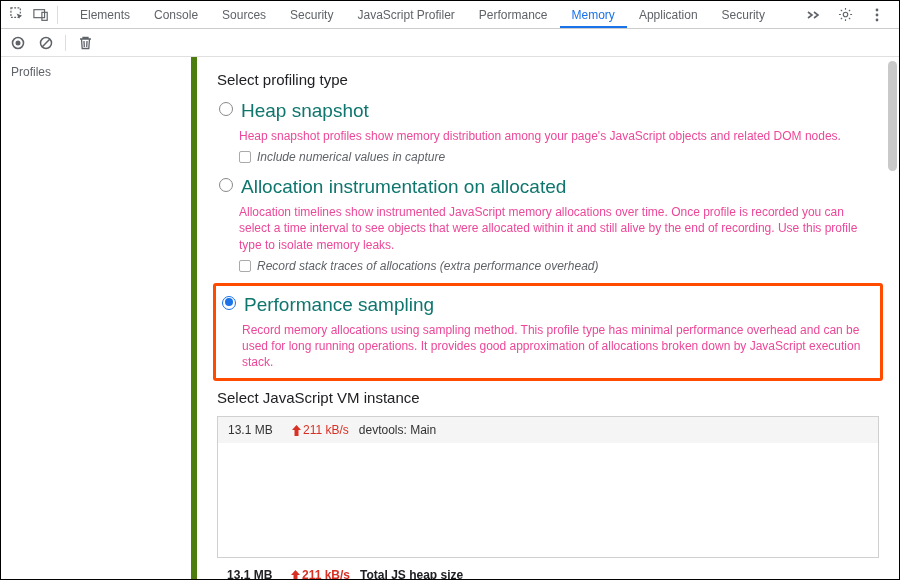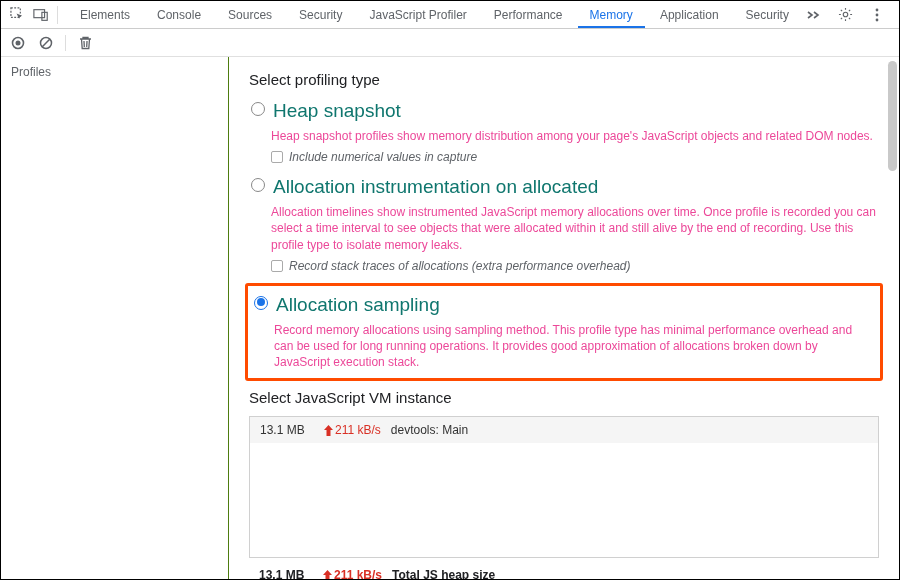--- a/index.html
+++ b/index.html
@@ -27,21 +27,20 @@
     display: flex; align-items: center; justify-content: center;
     color: #555;
     cursor: pointer;
   }
   .tb-tabs {
     display: flex;
     align-items: stretch;
     height: 100%;
     margin-left: 6px;
     flex: 1;
-    justify-content: space-between;
   }
   .tb-tab {
     display: flex;
     align-items: center;
     padding: 0 12px;
     color: #5f6368;
     cursor: pointer;
     font-size: 12px;
     white-space: nowrap;
   }
@@ -71,22 +70,22 @@
     justify-content: center;
     color: #5f6368;
     cursor: pointer;
   }
   
   .main {
     display: flex;
     height: calc(100% - 56px);
   }
   .sidebar {
-    width: 228px;
-    border-right: 1px solid #4d7c0f;
+    width: 196px;
+    border-right: 6px solid #4d7c0f;
     padding-top: 4px;
   }
   .sidebar-title {
     font-size: 12px;
     color: #5f6368;
     padding: 4px 10px;
   }
   .content {
     flex: 1;
     position: relative;
@@ -324,21 +323,21 @@
     <div class="subcheck">
       <div class="checkbox"></div>
       <span>Record stack traces of allocations (extra performance overhead)</span>
     </div>
 
     <div class="highlight-box">
       <div class="radio-block">
         <div class="radio-outer sel">
             <div class="radio-inner"></div>
           </div>
-        <div class="radio-label">Allocation sampling</div>
+        <div class="radio-label">Performance sampling</div>
       </div>
       <div class="radio-desc" style="margin-bottom:2px">Record memory allocations using sampling method. This profile type has minimal performance overhead and can be used for long running operations. It provides good approximation of allocations broken down by JavaScript execution stack.</div>
     </div>
 
     <div class="sect-heading">Select JavaScript VM instance</div>
     <div class="vm-box">
       <div class="vm-row">
         <span class="mem-size">13.1 MB</span>
         <span class="kbs">
           <svg width="9" height="11" viewBox="0 0 9 11">

